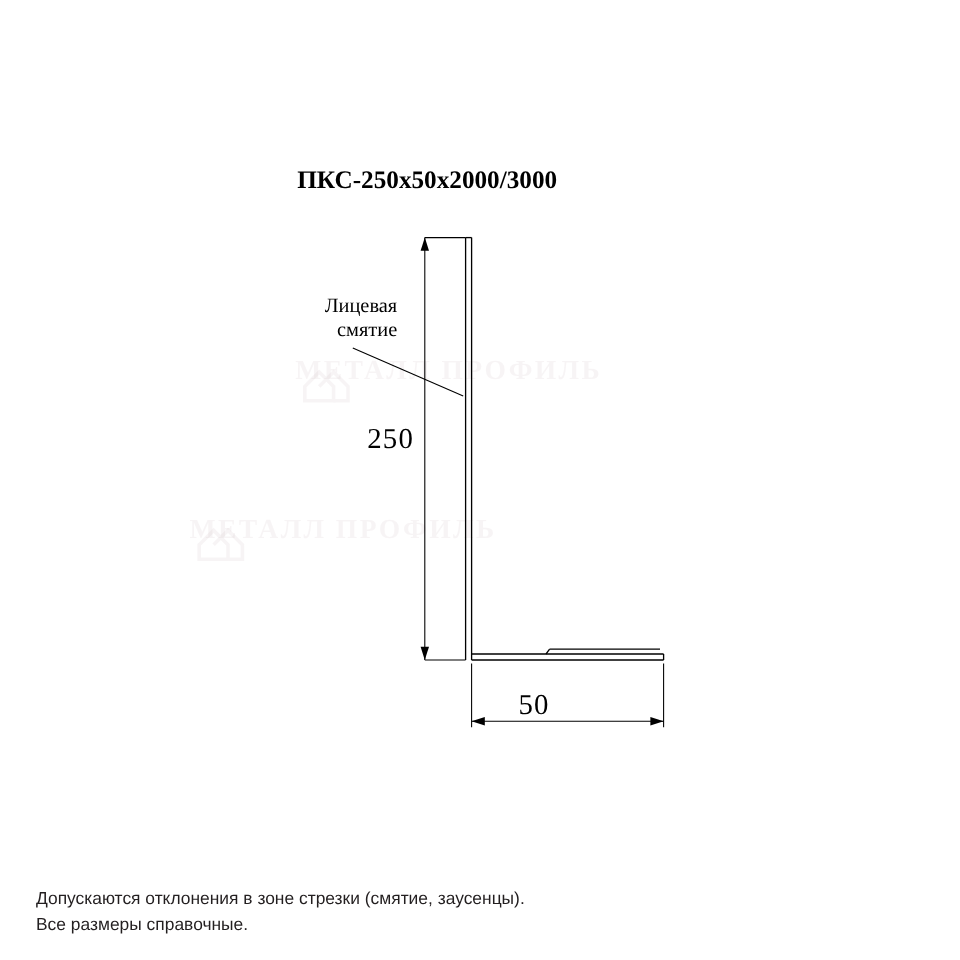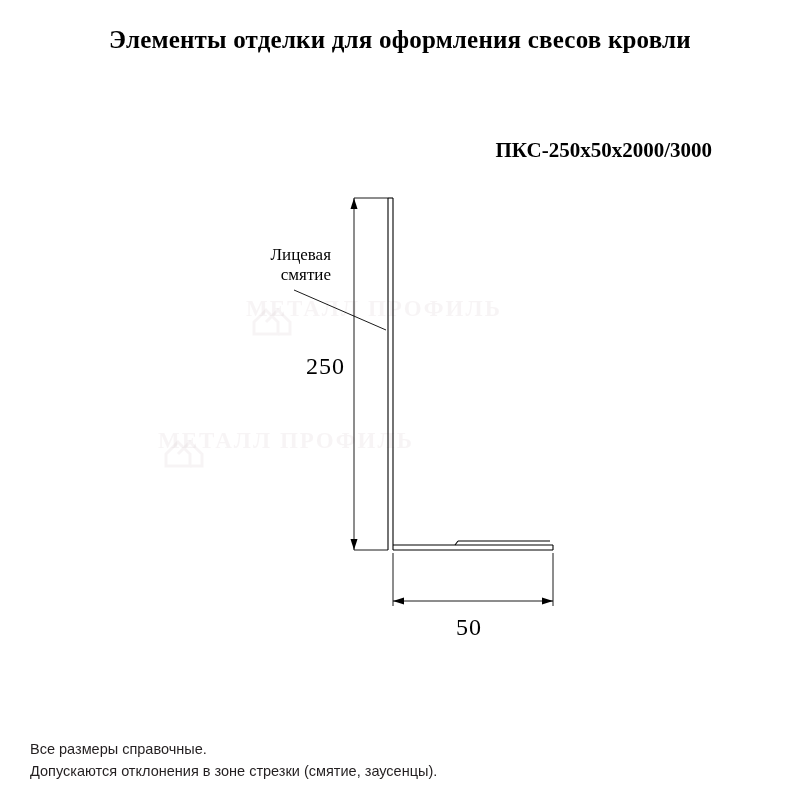--- a/index.html
+++ b/index.html
@@ -40,21 +40,21 @@
     width: 800px;
     text-align: center;
     font-size: 21px;
     font-weight: bold;
   }
   .sub-code {
     position: absolute;
     top: 138px;
     left: 0;
     width: 712px;
-    text-align: right;
+    text-align: center;
     font-size: 21px;
     font-weight: bold;
   }
 
   
   .watermark {
     position: absolute;
     opacity: 0.14;
     color: #c9b7bd;
     font-family: Liberation Serif, serif;
@@ -99,24 +99,23 @@
   .dim-250 {
     position: absolute;
     top: 353px;
     left: 306px;
     font-size: 24px;
     letter-spacing: 1px;
   }
   .dim-50 {
     position: absolute;
     top: 575px;
-    left: 456px;
+    left: 432px;
     font-size: 24px;
     letter-spacing: 1px;
-    margin-top: 39px;
   }
 
   
   .footer {
     position: absolute;
     left: 30px;
     top: 738px;
     font-family: "Liberation Sans", sans-serif;
     font-size: 14.5px;
     line-height: 22px;
@@ -138,21 +137,20 @@
   <div class="watermark wm1">МЕТАЛЛ ПРОФИЛЬ</div>
 
   <div class="wm-logo" style="top:432px; left:162px;">
     <svg width="48" height="40" viewBox="0 0 48 40">
       <path d="M4 22 L16 10 L28 22 L28 34 L4 34 Z" fill="none" stroke="#c9b7bd" stroke-width="3"></path>
       <path d="M16 22 L28 10 L40 22 L40 34 L28 34" fill="none" stroke="#c9b7bd" stroke-width="3"></path>
     </svg>
   </div>
   <div class="watermark wm2">МЕТАЛЛ ПРОФИЛЬ</div>
 
-  <div class="main-title">Элементы отделки для оформления свесов кровли</div>
   <div class="sub-code">ПКС-250x50x2000/3000</div>
 
   <svg class="drawing" viewBox="0 0 800 800">
     <g stroke="#000000" fill="none" stroke-width="1.1">
 
       <line x1="388" y1="198" x2="388" y2="550"></line>
       <line x1="393" y1="198" x2="393" y2="550"></line>
 
       <line x1="388" y1="198" x2="393" y2="198"></line>
 
@@ -192,17 +190,17 @@
 
   <div class="lbl lbl-face">
     <span>Лицевая</span><br>
     <span>смятие</span>
   </div>
 
   <div class="dim-250">250</div>
   <div class="dim-50">50</div>
 
   <div class="footer">
+    <div>Допускаются отклонения в зоне стрезки (смятие, заусенцы).</div>
     <div>Все размеры справочные.</div>
-    <div>Допускаются отклонения в зоне стрезки (смятие, заусенцы).</div>
   </div>
 
 </div>
 
 </body></html>

